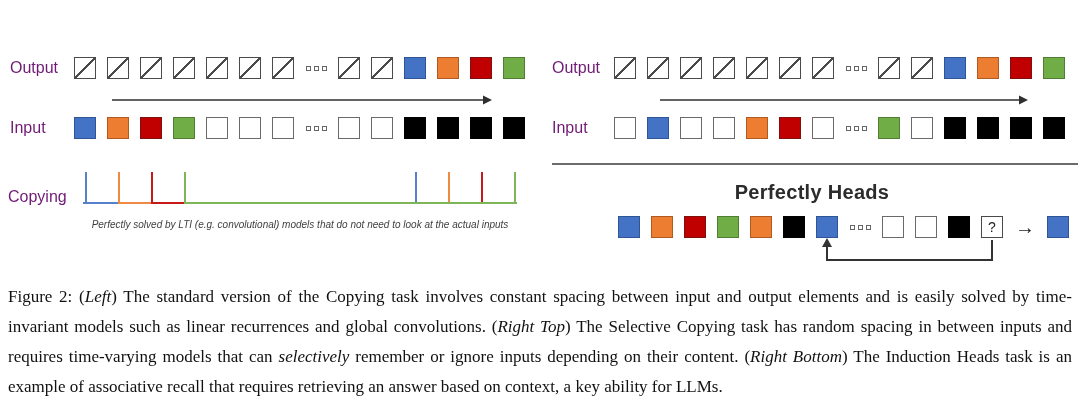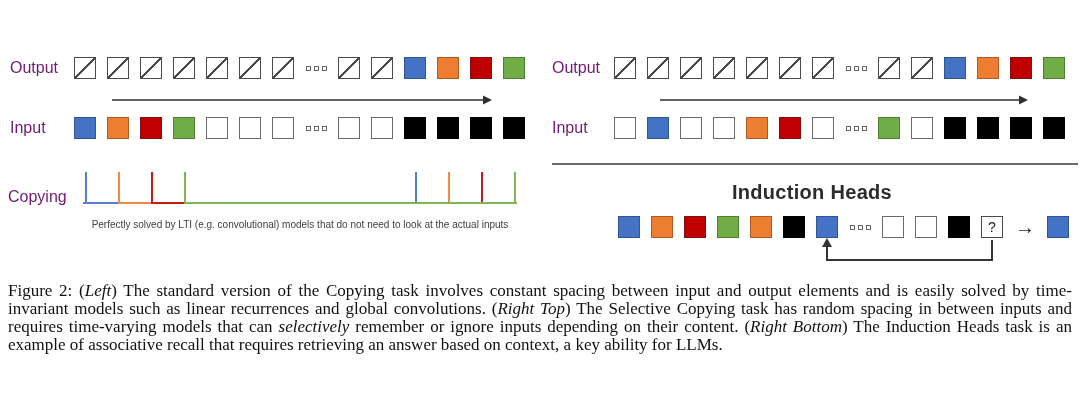--- a/index.html
+++ b/index.html
@@ -19,23 +19,23 @@
   .box.qbox{border:1.5px solid #4a4a4a;display:flex;align-items:center;justify-content:center;
         font-size:14px;color:#222;}
   .dots{width:22px;display:flex;gap:3px;justify-content:center;align-items:center;flex:0 0 auto;}
   .dot{width:5px;height:5px;box-sizing:border-box;border:1px solid #666;background:#fff;flex:0 0 auto;}
   .seq-arrow{width:22px;flex:0 0 auto;text-align:center;font-size:20px;line-height:22px;
         color:#1a1a1a;font-weight:600;}
   .solution{position:absolute;left:83px;top:168px;width:436px;height:36px;}
   .spike{position:absolute;width:2px;bottom:2px;opacity:.9;}
   .baseseg{position:absolute;height:2px;bottom:0;opacity:.9;}
   .note{position:absolute;left:74px;top:219px;width:452px;text-align:center;
-        font-size:10px;color:#3f3f3f;}
+        font-size:10px;color:#3f3f3f;font-style:italic;}
   .caption{position:absolute;left:8px;top:282px;width:1064px;margin:0;
-        font-family:"Liberation Serif",serif;font-size:17px;line-height:18px;
+        font-family:"Liberation Serif",serif;font-size:17px;line-height:30px;
         color:#111;text-align:justify;}
   .caption .it{font-style:italic;}
   svg.overlay{position:absolute;left:0;top:0;pointer-events:none;}
 </style>
 </head>
 <body>
 
 <div class="page">
 
 
@@ -139,21 +139,21 @@
         <span class="dot"></span>
       </div>
       <div class="box colored" style="background: rgb(112, 173, 71); border-color: rgb(80, 126, 50);"></div>
       <div class="box white"></div>
       <div class="box colored" style="background: rgb(0, 0, 0); border-color: rgb(0, 0, 0);"></div>
       <div class="box colored" style="background: rgb(0, 0, 0); border-color: rgb(0, 0, 0);"></div>
       <div class="box colored" style="background: rgb(0, 0, 0); border-color: rgb(0, 0, 0);"></div>
       <div class="box colored" style="background: rgb(0, 0, 0); border-color: rgb(0, 0, 0);"></div>
     </div>
 
-  <div class="panel-title" style="left:812px;top:181px;transform:translateX(-50%);">Induction Heads</div>
+  <div class="panel-title" style="left:812px;top:181px;transform:translateX(-50%);">Perfectly Heads</div>
   <div class="seq" style="left:618px;top:216px;">
       <div class="box colored" style="background: rgb(68, 114, 196); border-color: rgb(47, 85, 151);"></div>
       <div class="box colored" style="background: rgb(237, 125, 49); border-color: rgb(174, 90, 33);"></div>
       <div class="box colored" style="background: rgb(192, 0, 0); border-color: rgb(127, 16, 16);"></div>
       <div class="box colored" style="background: rgb(112, 173, 71); border-color: rgb(80, 126, 50);"></div>
       <div class="box colored" style="background: rgb(237, 125, 49); border-color: rgb(174, 90, 33);"></div>
       <div class="box colored" style="background: rgb(0, 0, 0); border-color: rgb(0, 0, 0);"></div>
       <div class="box colored" style="background: rgb(68, 114, 196); border-color: rgb(47, 85, 151);"></div>
       <div class="dots">
         <span class="dot"></span>

